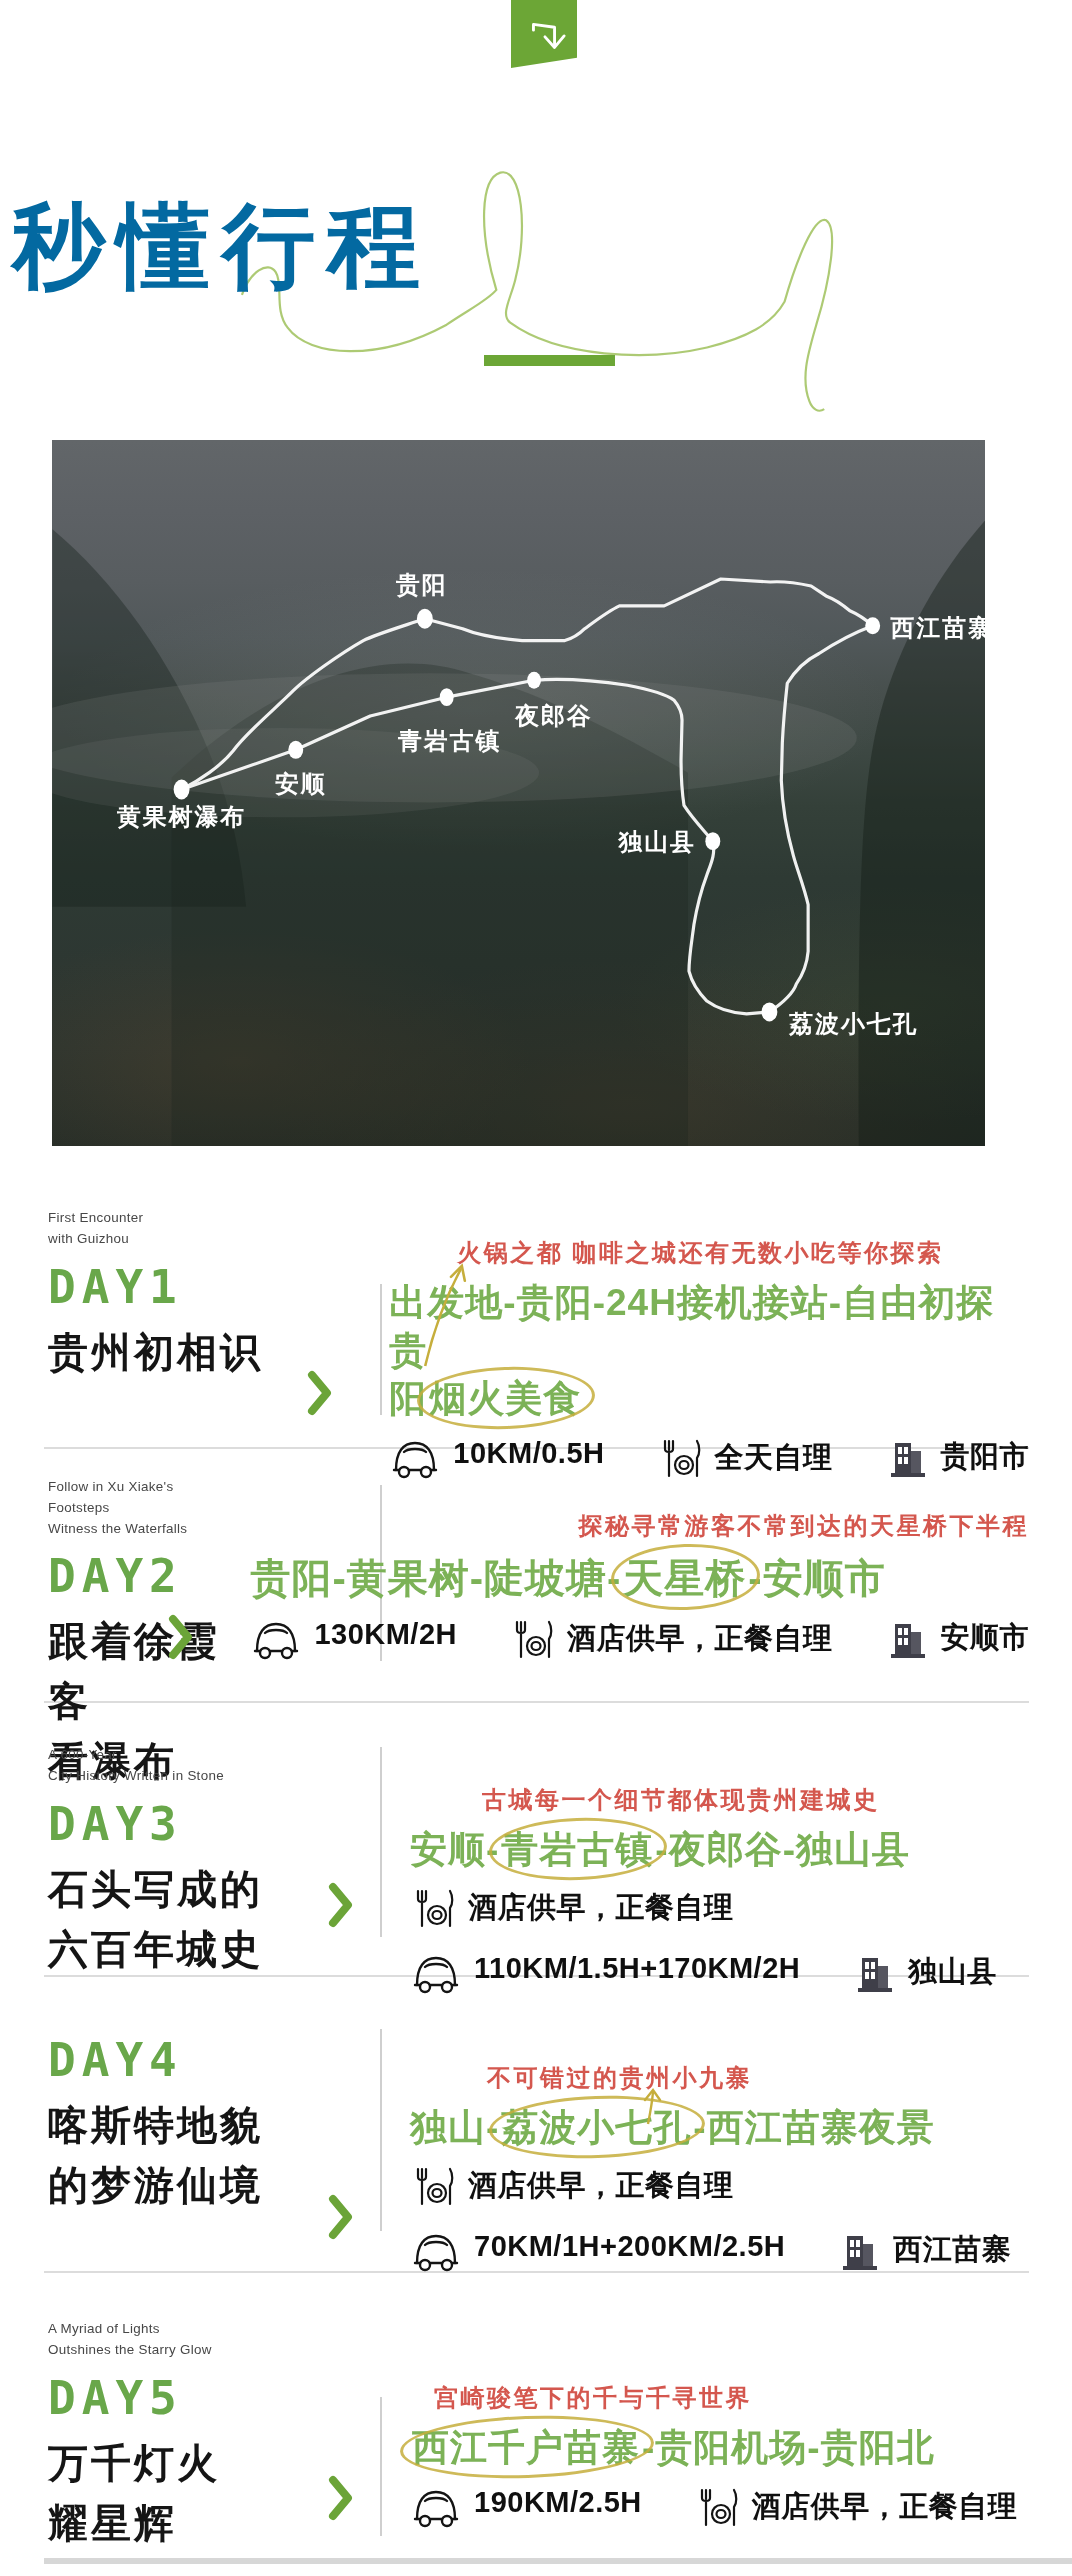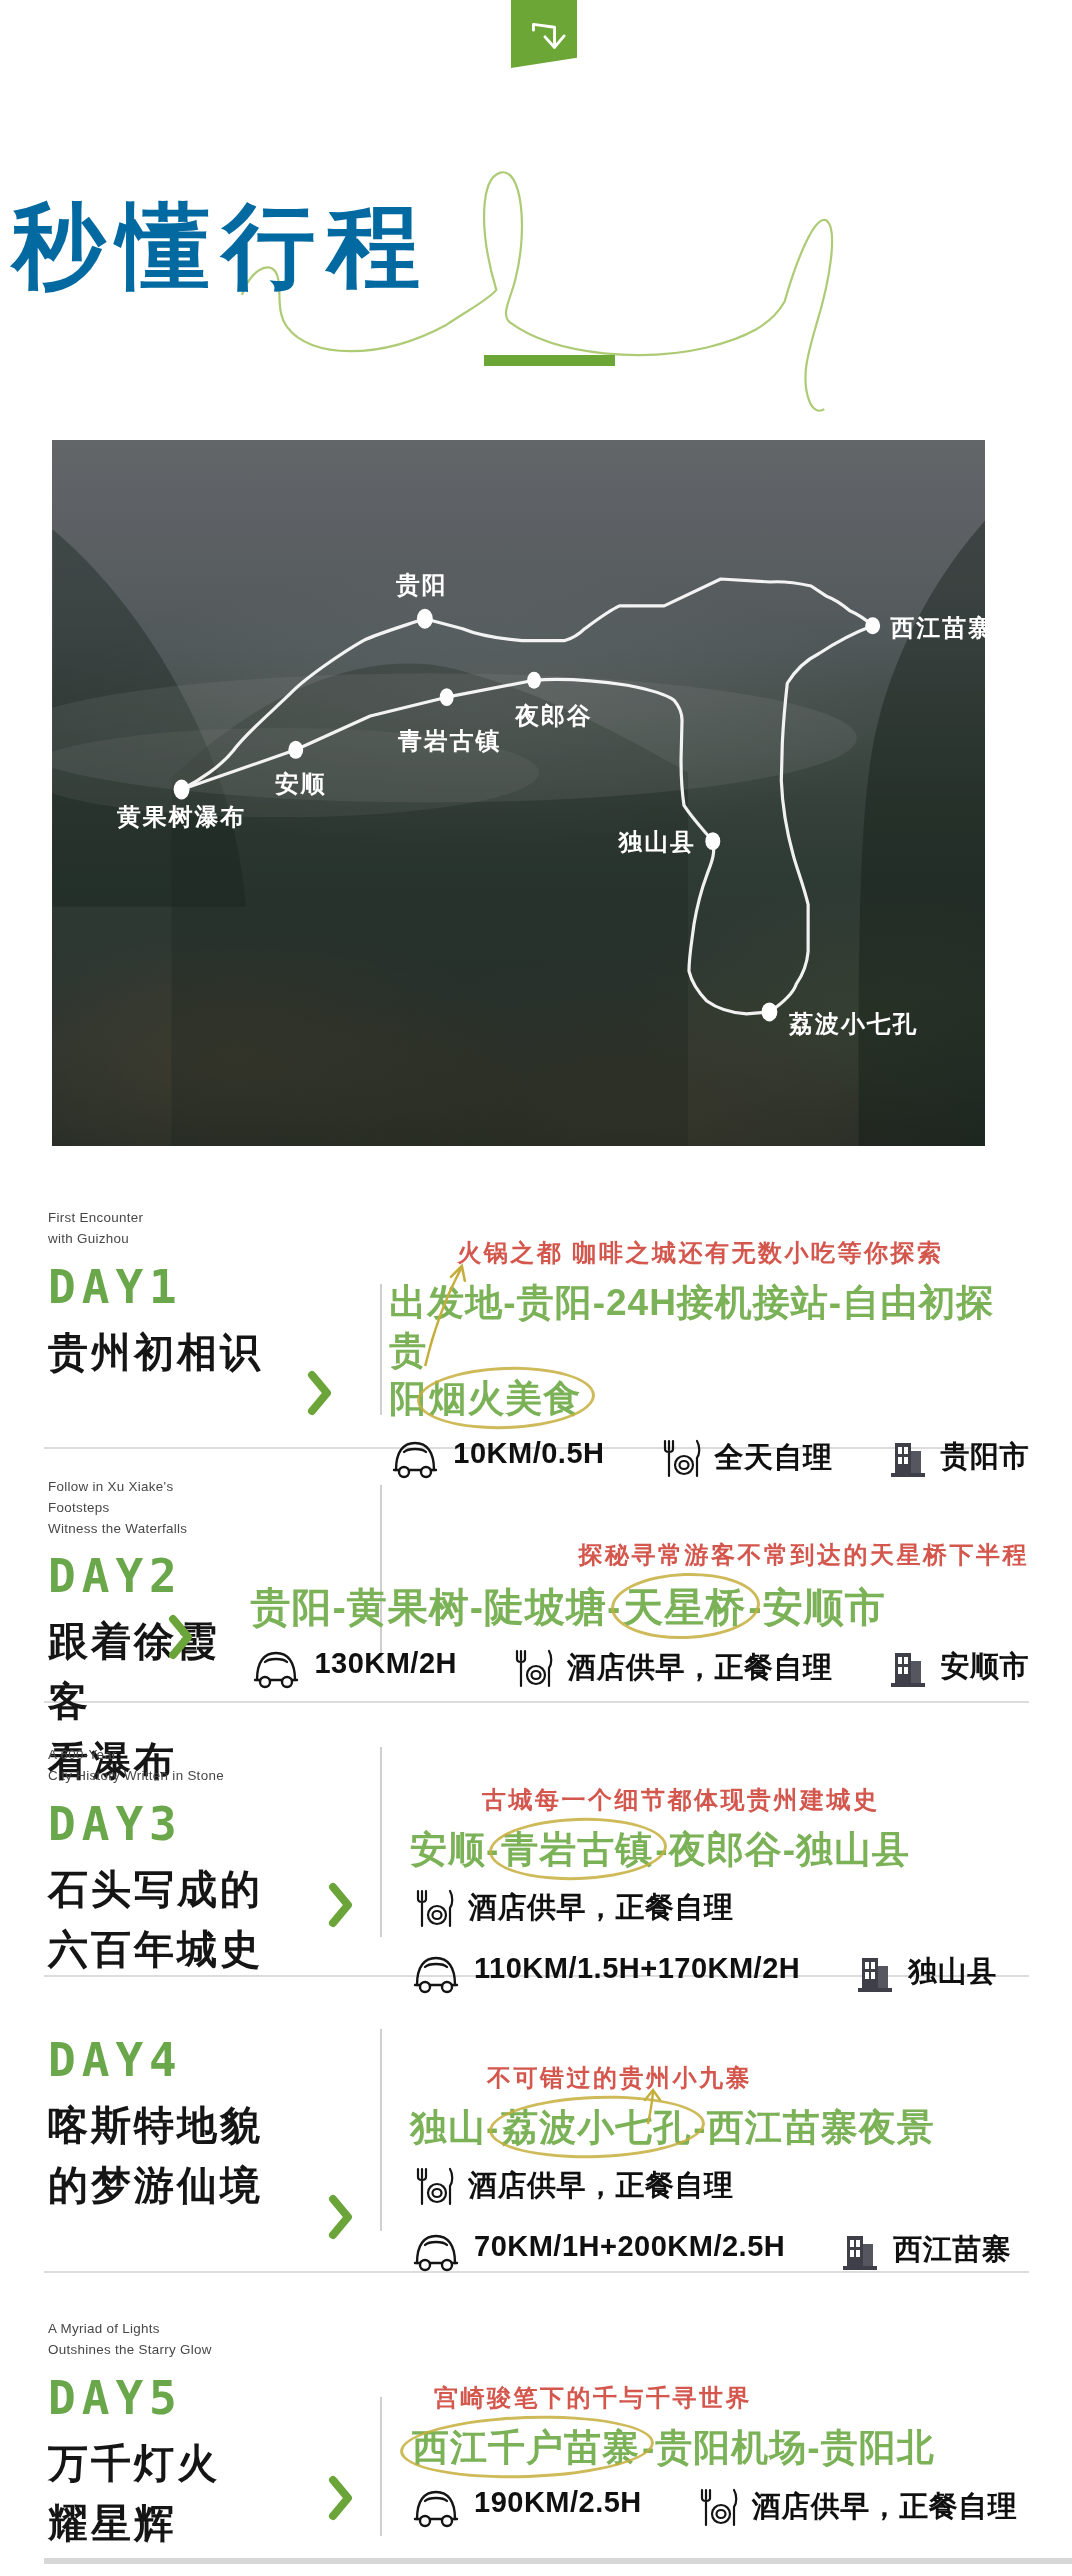--- a/index.html
+++ b/index.html
@@ -49,21 +49,21 @@
   .circled::after{content:"";position:absolute;left:-10px;right:-12px;top:-8px;bottom:-6px;
                   border:3px solid rgba(198,174,60,0.85);border-radius:50%;transform:rotate(-2deg);pointer-events:none;}
   .inforow{display:flex;align-items:center;gap:52px;margin-top:14px;}
   .inforow + .inforow{margin-top:22px;}
   .info{display:flex;align-items:flex-start;gap:12px;font-size:29px;font-weight:700;color:#101010;letter-spacing:0.5px;white-space:nowrap;}
   .info svg{flex:0 0 auto;}
   .arrow-anno{position:absolute;pointer-events:none;}
 
   
   .s1 .left{padding-top:50px;} .s1 .right{padding-top:79px;}  .s1 .vdiv{top:126px;bottom:32px;} .s1 .chev{bottom:30px;} .s1 .note{margin-left:68px;}
-  .s2 .left{padding-top:28px;}  .s2 .right{padding-top:90px;}  .s2 .vdiv{top:36px;bottom:40px;}  .s2 .chev{bottom:40px;} .s2 .note{text-align:right;}
+  .s2 .left{padding-top:28px;}  .s2 .right{padding-top:61px;}  .s2 .vdiv{top:36px;bottom:40px;}  .s2 .chev{bottom:40px;} .s2 .note{text-align:right;}
   .s3 .left{padding-top:42px;}  .s3 .right{padding-top:81px;}  .s3 .vdiv{top:44px;bottom:38px;}  .s3 .chev{bottom:46px;} .s3 .note{margin-left:72px;}
   .s4 .left{padding-top:56px;}  .s4 .right{padding-top:85px;}  .s4 .vdiv{top:52px;bottom:40px;}  .s4 .chev{bottom:30px;} .s4 .note{margin-left:77px;}
   .s5 .left{padding-top:46px;}  .s5 .right{padding-top:109px;} .s5 .vdiv{top:124px;bottom:28px;} .s5 .chev{bottom:42px;} .s5 .note{margin-left:24px;}
 </style>
 </head>
 <body>
 
 <div class="page">
 
   <div class="badge">

